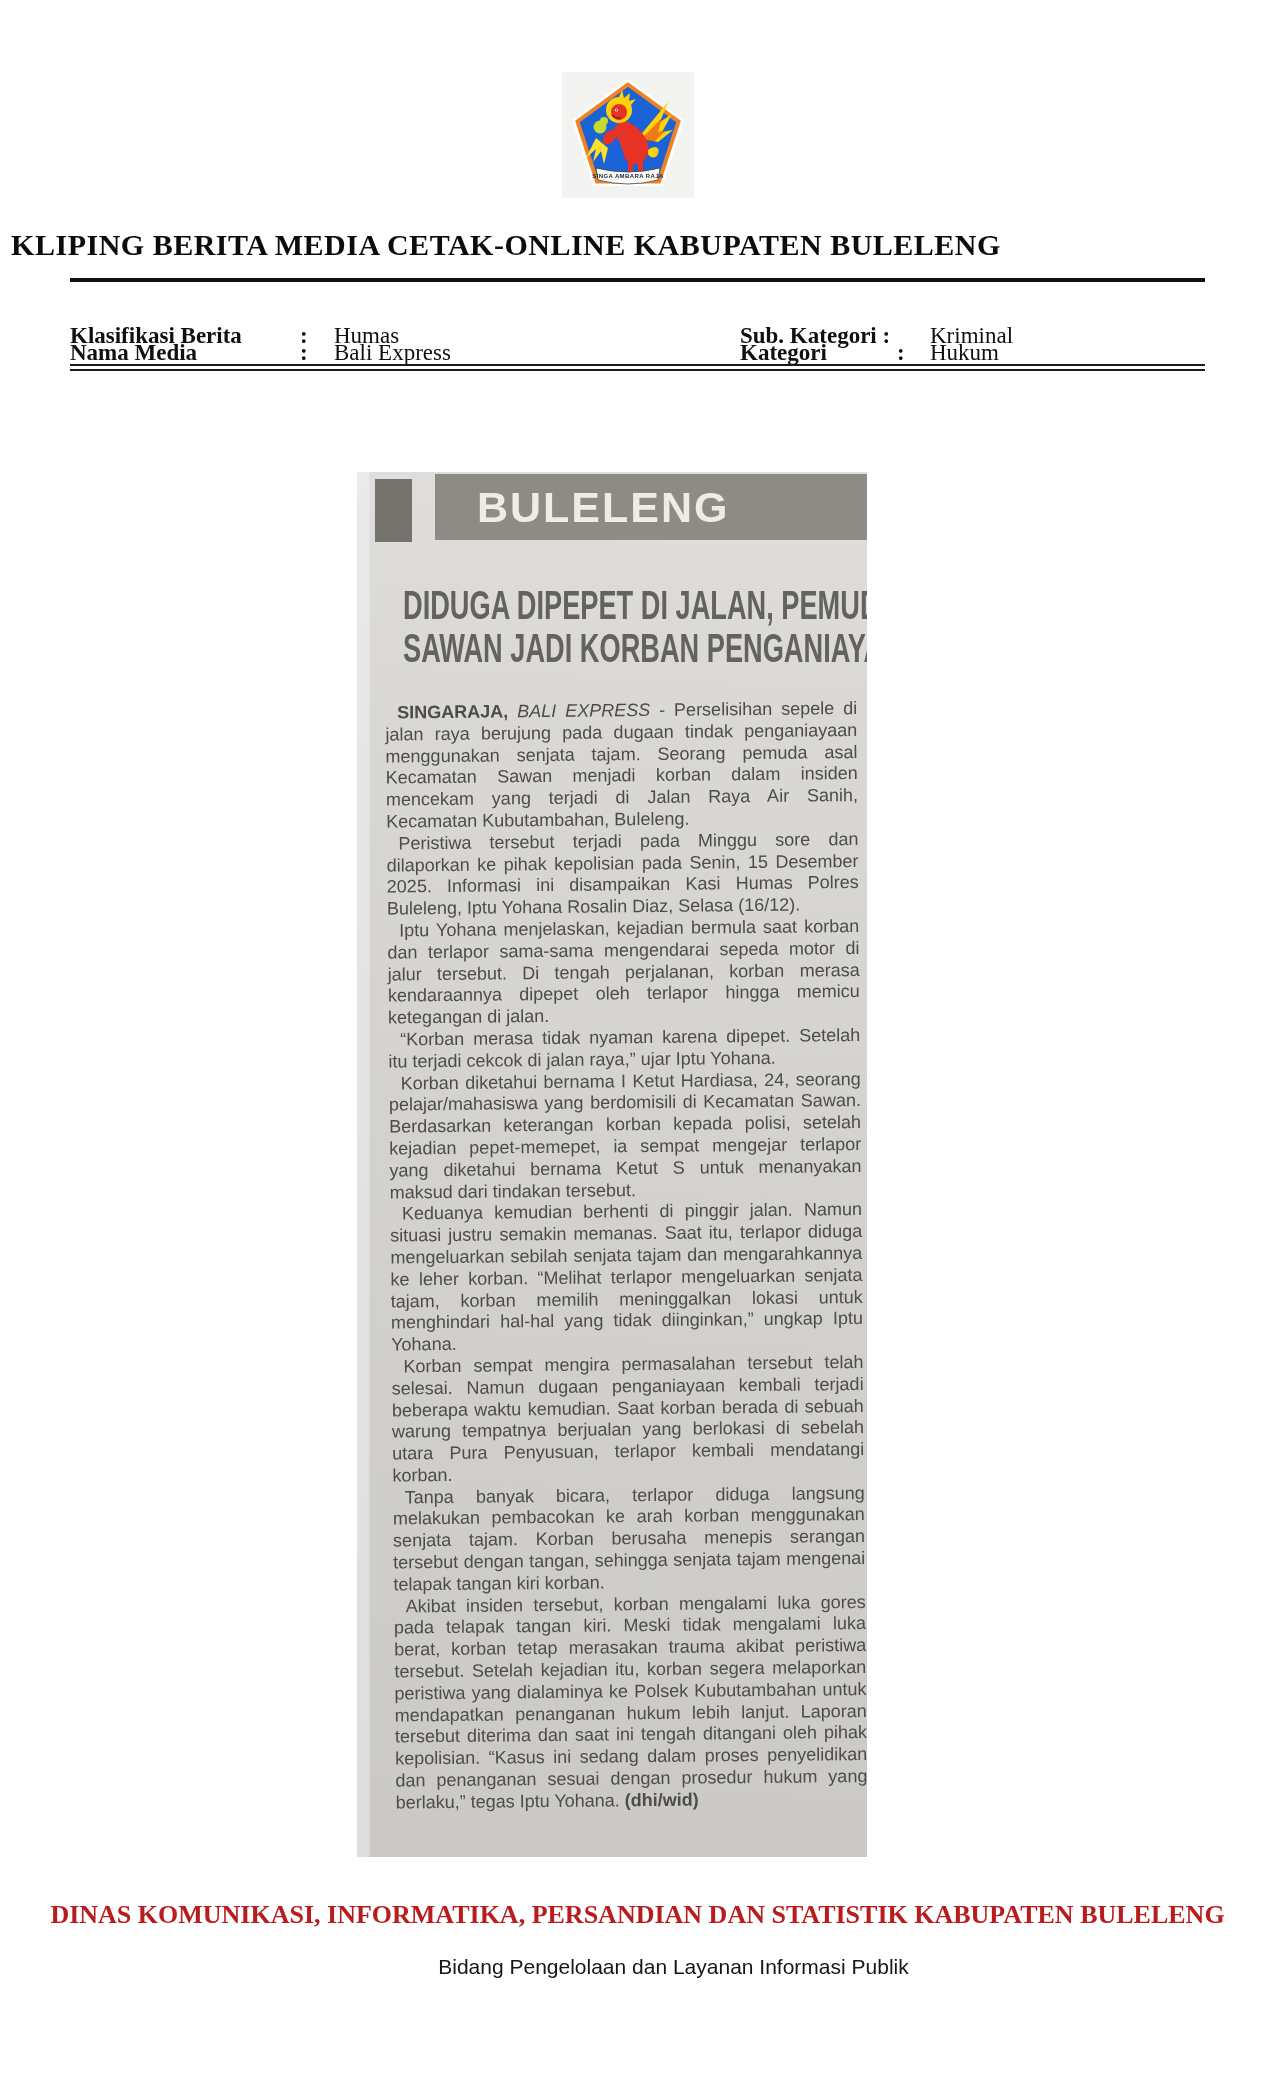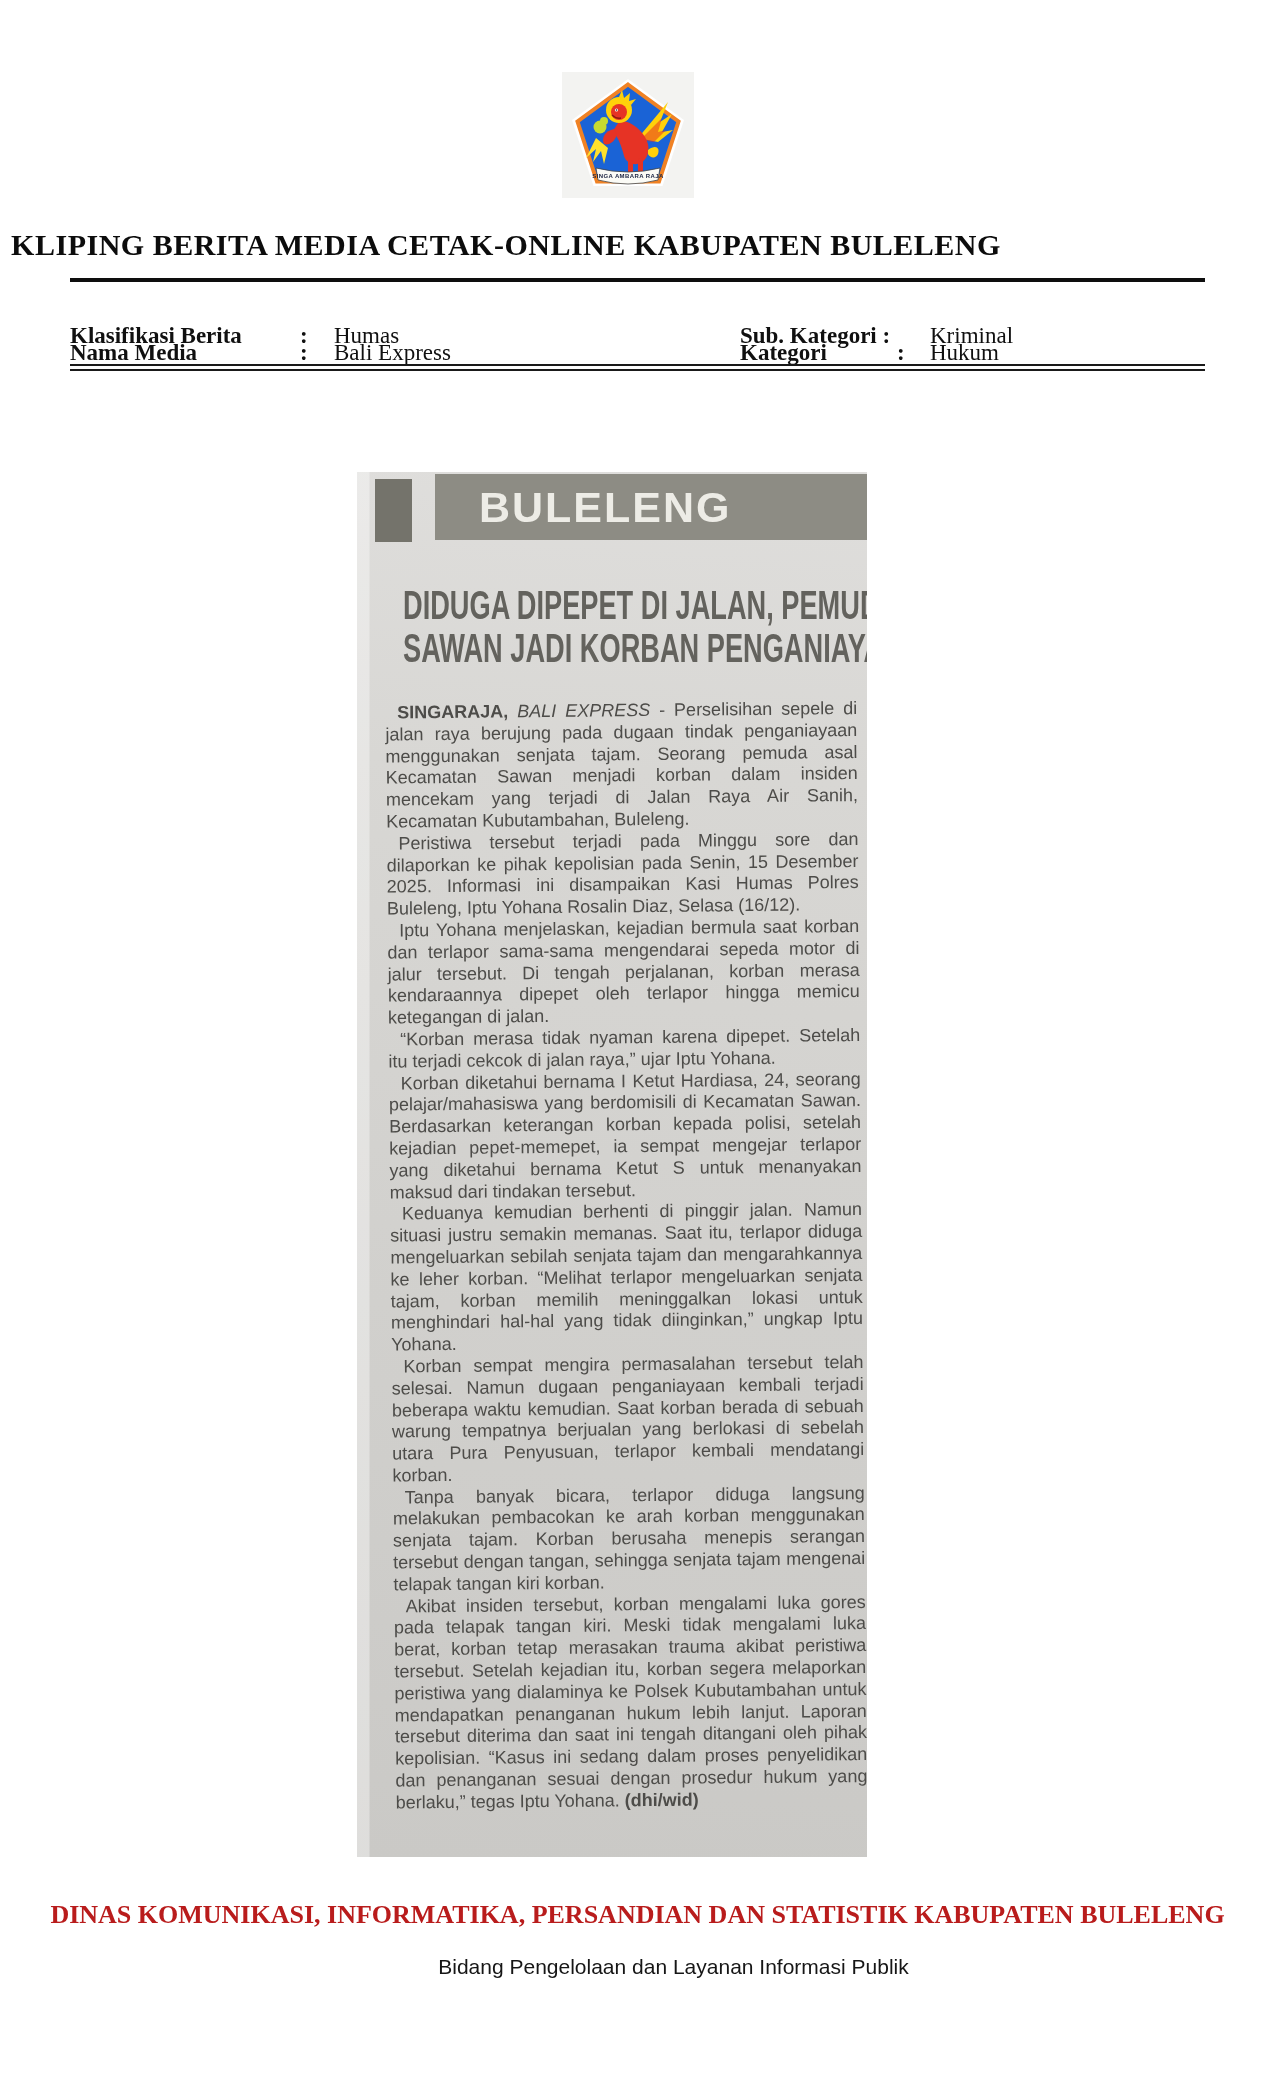--- a/index.html
+++ b/index.html
@@ -24,21 +24,21 @@
 
   
   .clipping{position:absolute;left:357px;top:472px;width:510px;height:1385px;
             background:
               linear-gradient(90deg, rgba(255,255,255,0.38) 0px, rgba(255,255,255,0.38) 12px, rgba(255,255,255,0) 13px),
               linear-gradient(183deg,#dfdedc 0%,#d8d7d4 22%,#d2d1ce 55%,#cac9c6 100%);
             overflow:hidden;}
   .banner-bar{position:absolute;left:78px;top:2px;right:0;height:66px;background:#8d8c84;
               display:flex;align-items:center;}
   .banner-text{font-family:"Liberation Sans",sans-serif;font-weight:bold;font-size:43px;
-               color:#edece6;letter-spacing:2px;padding-left:44px;line-height:66px;}
+               color:#edece6;letter-spacing:2px;padding-left:26px;line-height:66px;margin-left:16px;}
   .banner-square{position:absolute;left:18px;top:7px;width:37px;height:63px;background:#74736b;}
 
   .headline{position:absolute;left:46px;top:112px;width:462px;
             font-family:"Liberation Sans",sans-serif;font-weight:bold;font-size:40px;
             color:#63625d;line-height:43px;}
   .headline .hl{display:inline-block;transform:scaleX(0.68);transform-origin:0 50%;white-space:nowrap;}
 
   .article-body{position:absolute;left:28px;top:226px;width:472px;
                 font-family:"Liberation Sans",sans-serif;font-size:18px;line-height:21.8px;
                 color:#4d4c49;text-align:justify;transform:rotate(-0.55deg);transform-origin:top right;}

